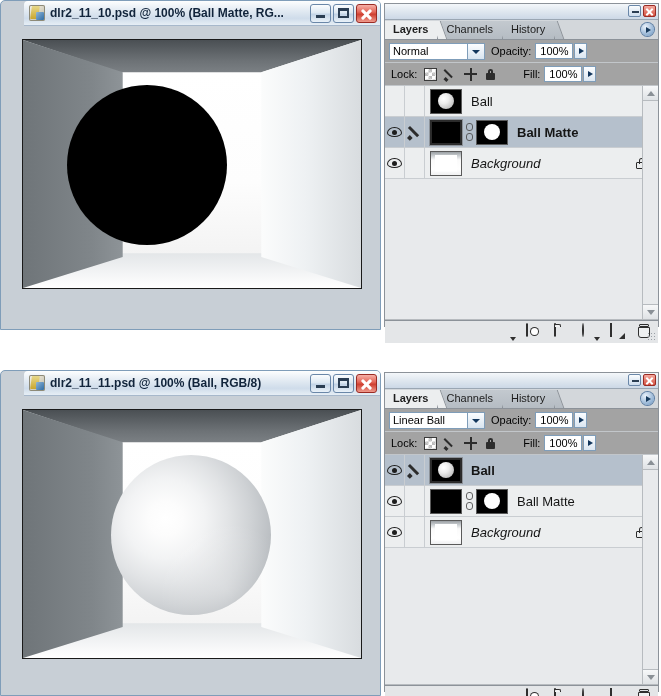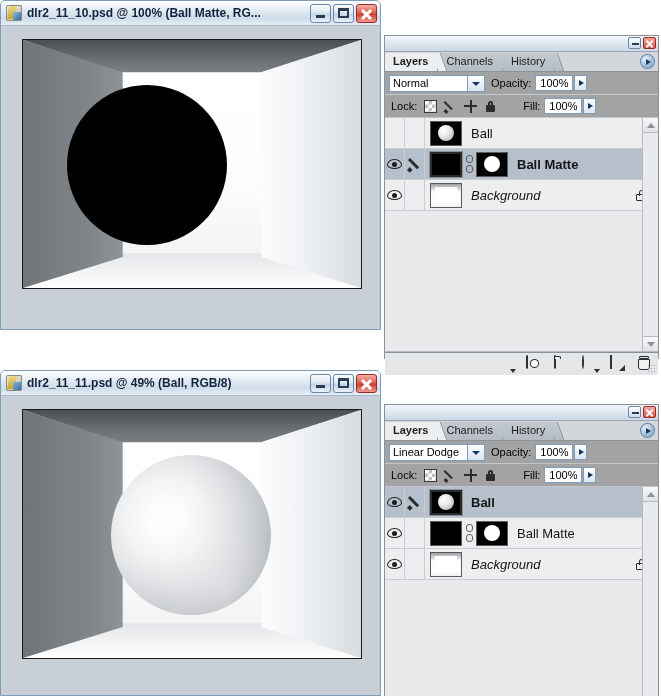--- a/index.html
+++ b/index.html
@@ -17,20 +17,21 @@
     -webkit-font-smoothing: none;
   }
 
   
   .doc-window {
     position: absolute;
     box-sizing: border-box;
     border: 1px solid #7f9db9;
     background: #c8cfd6;
     border-radius: 5px 5px 0 0;
+    padding-left: 23px;
   }
   .titlebar {
     position: relative;
     height: 25px;
     box-sizing: border-box;
     background: linear-gradient(to bottom,
         #fdfefe 0%, #eef3f8 22%, #dbe5ef 52%, #cfdcea 72%, #e6eef5 100%);
     border-radius: 4px 4px 0 0;
     border-bottom: 1px solid #a7b8cb;
     display: flex;
@@ -161,21 +162,20 @@
         rgba(255,255,255,0.30) 0%, rgba(255,255,255,0.0) 38%);
   }
 
   
   .palette {
     position: absolute;
     box-sizing: border-box;
     background: #e4e6e8;
     border: 1px solid #8c9299;
     box-shadow: 0 0 0 1px #fbfcfc inset;
-    margin-top: 32px;
   }
   .pal-titlebar {
     height: 15px;
     position: relative;
     background: linear-gradient(to bottom,#f4f7fa 0%,#dfe7ef 50%,#ccd8e6 100%);
     border-bottom: 1px solid #9aa6b3;
   }
   .pal-btns { position:absolute; right:2px; top:1px; display:flex; gap:2px; }
   .pbtn {
     width: 13px; height: 12px;
@@ -692,21 +692,21 @@
     <span class="tb-icon"><span class="ic-new"></span></span>
     <span class="tb-icon"><span class="ic-trash"></span></span>
     <span class="grip"></span>
   </div>
 </div>
 
 <div class="doc-window" style="left:0px; top:370px; width:381px; height:326px;">
 
   <div class="titlebar">
     <span class="ps-icon"></span>
-    <span class="title-text">dlr2_11_11.psd @ 49% (Ball, RGB/8)</span>
+    <span class="title-text">dlr2_11_11.psd @ 100% (Ball, RGB/8)</span>
     <span class="win-btns">
       <span class="wbtn min">
           <span class="g"></span>
         </span>
       <span class="wbtn max">
           <span class="g"></span>
         </span>
       <span class="wbtn close">
           <span class="g"></span>
         </span>
@@ -744,21 +744,21 @@
       <span>Channels</span>
     </div>
     <div class="tab">
       <span>History</span>
     </div>
     <div class="tab-menu"></div>
   </div>
 
   <div class="ctrl-row">
     <div class="blend-select">
-      <span>Linear Dodge</span>
+      <span>Linear Ball</span>
       <span class="arrow"></span>
     </div>
     <span class="lbl">Opacity:</span>
     <span class="numfield">100%</span>
     <span class="stepper"></span>
   </div>
 
   <div class="ctrl-row">
     <span class="lbl" style="margin-left:2px;">Lock:</span>
     <span class="lock-icons">

